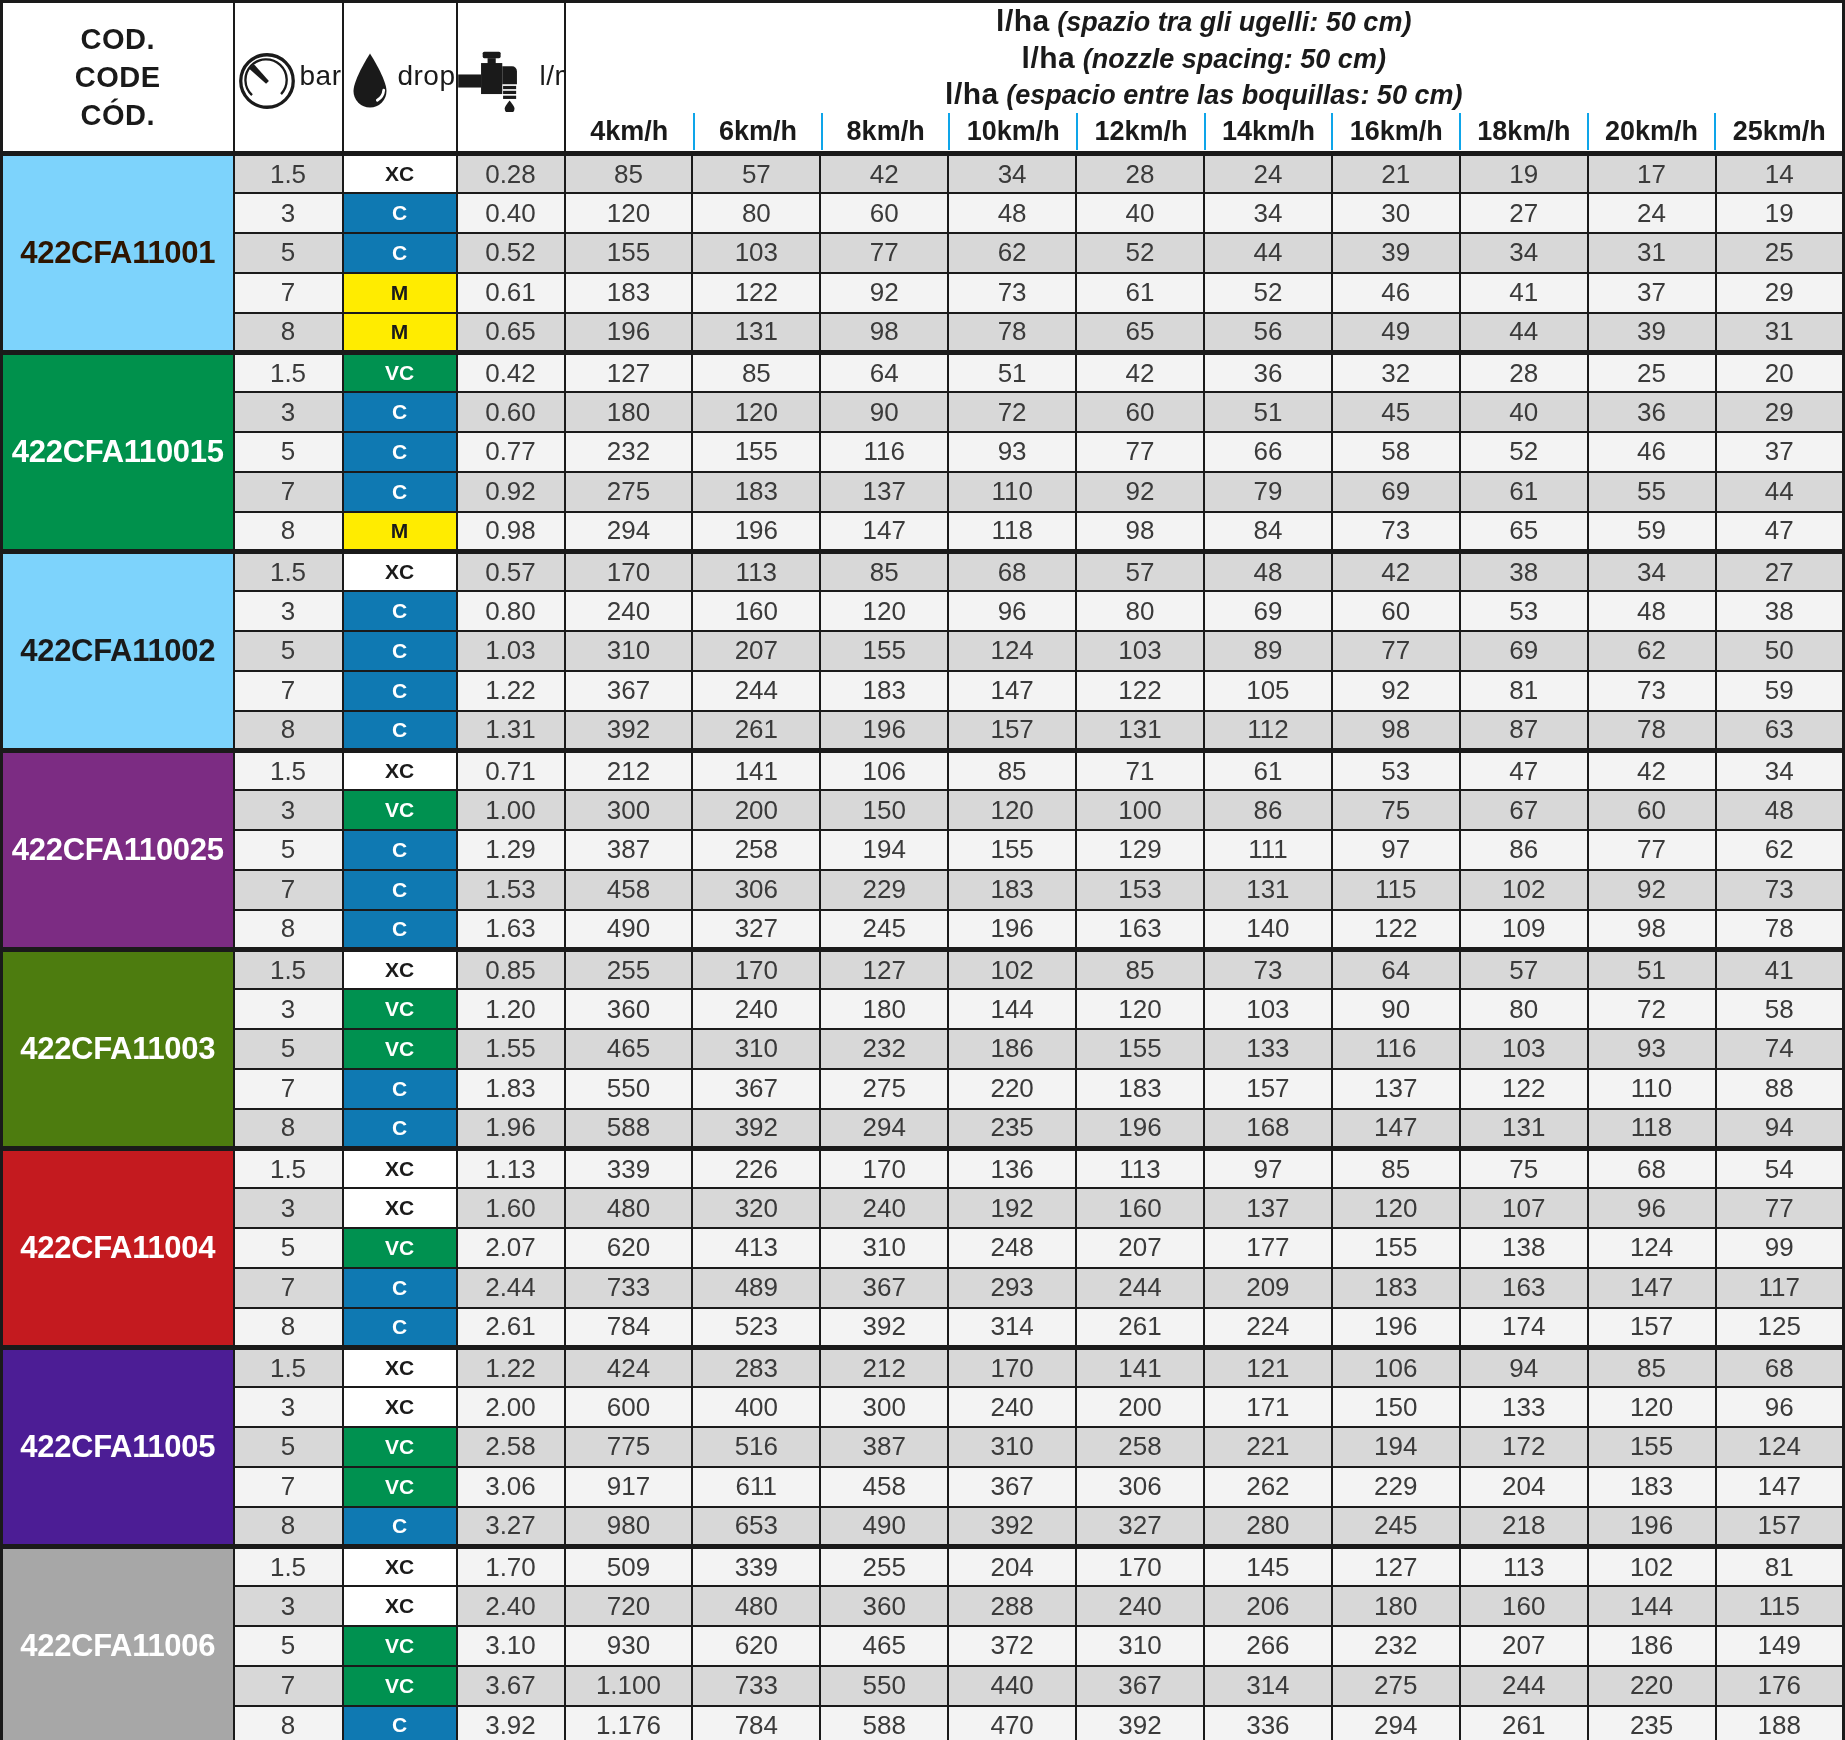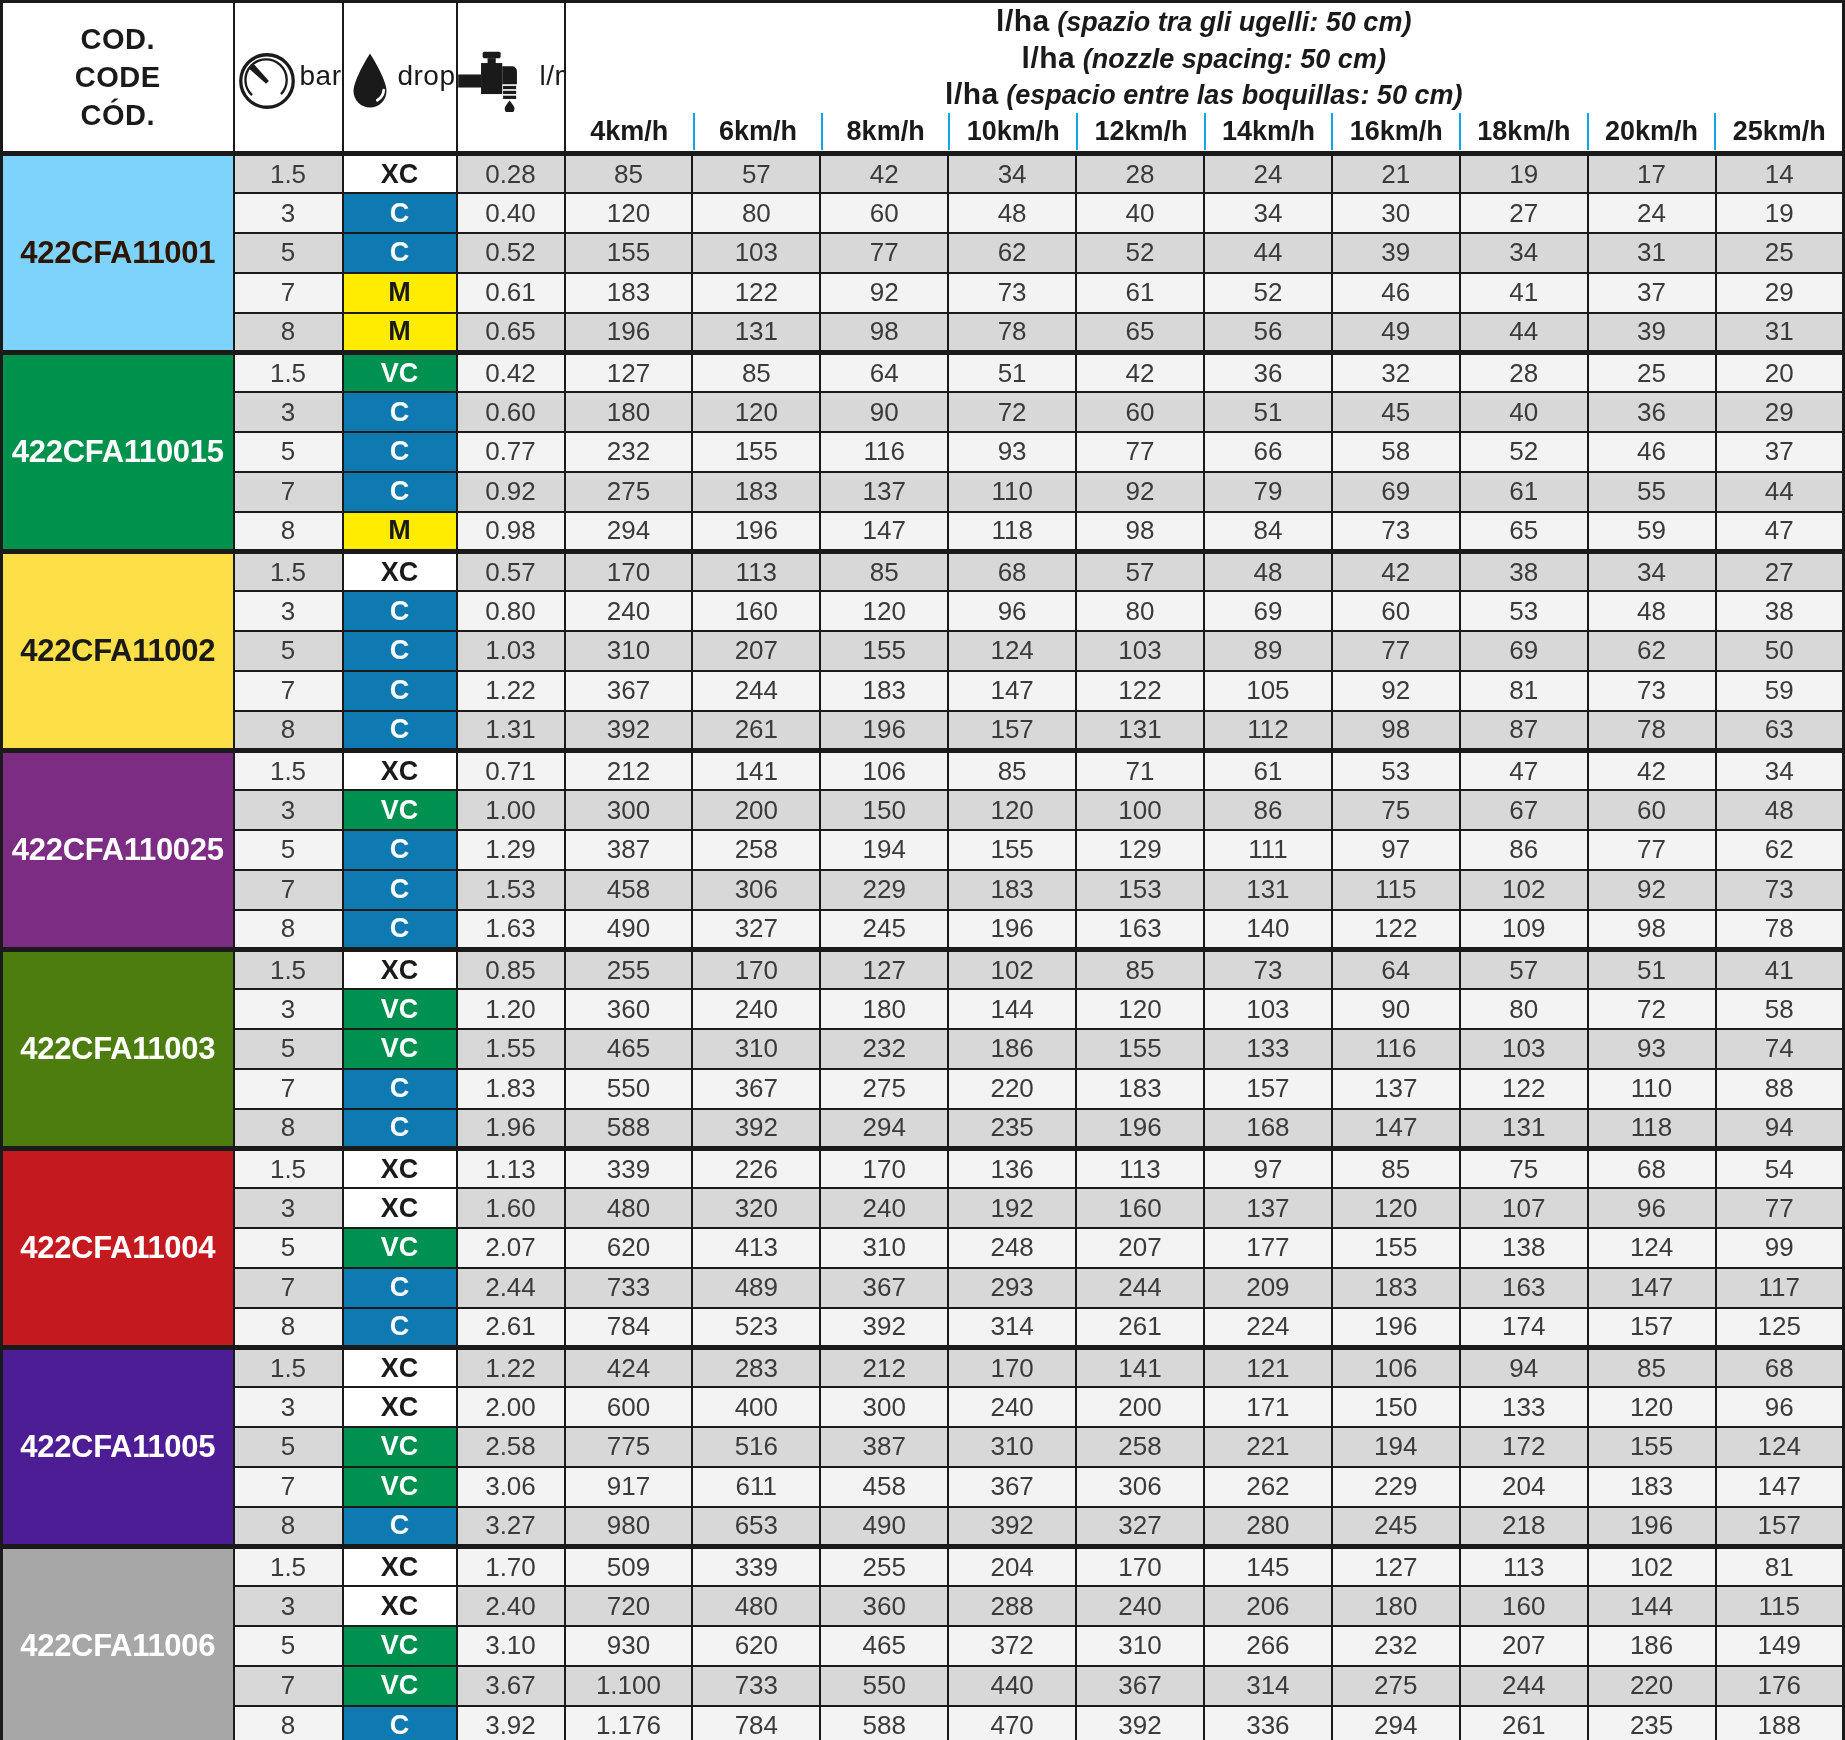--- a/index.html
+++ b/index.html
@@ -22,21 +22,21 @@
   .speed-row{flex:0 0 37px;display:grid;grid-template-columns:repeat(10,1fr);align-items:stretch;font-weight:700;font-size:27px;}
   .speed-row>div{border-left:2px solid #0ea5e9;line-height:37px;}
   .speed-row>div:first-child{border-left:none;}
   
   tbody tr{height:39.8px;}
   tbody td{font-size:26px;color:#3a3a3a;}
   tr.stripe-a td{background:#D8D8D8;}
   tr.stripe-b td{background:#F3F3F3;}
   tr.group-start td{border-top:5px solid #1a1a1a;}
   td.code-cell{font-weight:700;font-size:31px;letter-spacing:-.3px;}
-  td.drop-cell{font-weight:700;font-size:27px;}
+  td.drop-cell{font-weight:700;font-size:21px;}
   svg{display:block;}
 </style>
 </head>
 <body>
 
 <table>
   <colgroup>
     <col style="width:232px">
       <col style="width:109px">
       <col style="width:114px">
@@ -270,21 +270,21 @@
         <td class="val-cell">147</td>
         <td class="val-cell">118</td>
         <td class="val-cell">98</td>
         <td class="val-cell">84</td>
         <td class="val-cell">73</td>
         <td class="val-cell">65</td>
         <td class="val-cell">59</td>
         <td class="val-cell">47</td>
       </tr>
       <tr class="stripe-a group-start">
-        <td class="code-cell" rowspan="5" style="background: #fde047; color: rgb(26, 26, 26);">422CFA11002</td>
+        <td class="code-cell" rowspan="5" style="background: #7dd3fc; color: rgb(26, 26, 26);">422CFA11002</td>
         <td class="bar-cell">1.5</td>
         <td class="drop-cell" style="background: rgb(255, 255, 255); color: rgb(26, 26, 26);">XC</td>
         <td class="lmin-cell">0.57</td>
         <td class="val-cell">170</td>
         <td class="val-cell">113</td>
         <td class="val-cell">85</td>
         <td class="val-cell">68</td>
         <td class="val-cell">57</td>
         <td class="val-cell">48</td>
         <td class="val-cell">42</td>

